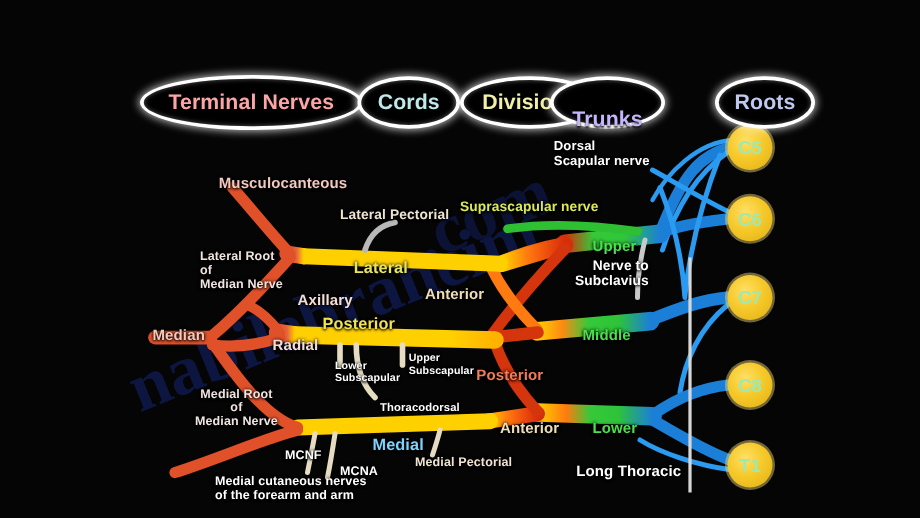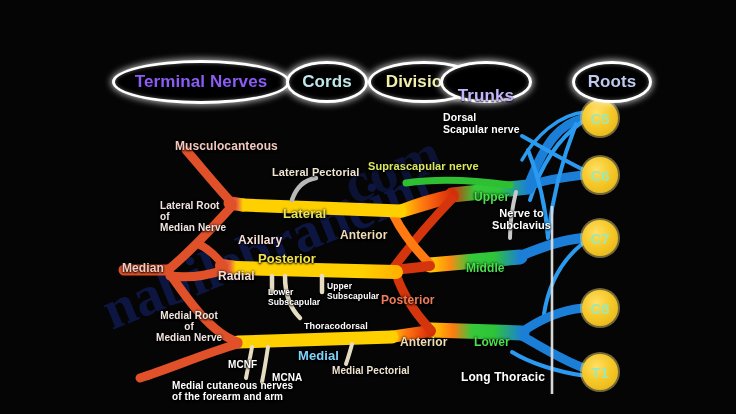--- a/index.html
+++ b/index.html
@@ -250,21 +250,21 @@
         <g>
           <circle cx="600" cy="372" r="20" fill="#fae07a" opacity="0.45"></circle>
           <circle cx="600" cy="372" r="18" fill="url(#gRootCircle)"></circle>
           <text x="600" y="377.5" text-anchor="middle" font-family="&quot;Liberation Sans&quot;, sans-serif" font-size="15" font-weight="bold" fill="#9fe8b0">T1</text>
         </g>
       </g>
   </svg>
 
 
   <div id="ovals">
-      <div class="oval lbl" style="left: 112px; top: 60px; width: 172px; height: 38px;"><span style="color: #8b5cf6; font-size: 17px;">Terminal Nerves</span></div>
+      <div class="oval lbl" style="left: 112px; top: 60px; width: 172px; height: 38px;"><span style="color: #fca5a5; font-size: 17px;">Terminal Nerves</span></div>
       <div class="oval lbl" style="left: 286px; top: 61px; width: 76px; height: 36px;"><span style="color: rgb(191, 232, 234); font-size: 17px;">Cords</span></div>
       <div class="oval lbl" style="left: 368px; top: 61px; width: 106px; height: 36px;"><span style="color: rgb(242, 239, 168); font-size: 17px;">Divisions</span></div>
       <div class="oval lbl" style="left: 440px; top: 61px; width: 86px; height: 36px;"><span style="color: #c4b5fd; font-size: 17px; margin-top: 27px;">Trunks</span></div>
       <div class="oval lbl" style="left: 536px; top: 61px; width: 74px; height: 36px; margin-left: 36px;"><span style="color: rgb(191, 200, 238); font-size: 17px;">Roots</span></div>
     </div>
 
   <div id="labels">
       <div class="lbl" style="left: 175px; top: 140px; color: rgb(243, 201, 189); font-size: 12px; text-align: left; text-shadow: rgb(0, 0, 0) 0px 1px 2px, rgb(0, 0, 0) 0px 0px 3px;">Musculocanteous</div>
       <div class="lbl" style="left: 160px; top: 200px; color: rgb(240, 228, 224); font-size: 10px; text-align: left; text-shadow: rgb(0, 0, 0) 0px 1px 2px, rgb(0, 0, 0) 0px 0px 3px;">Lateral Root
 of
@@ -290,20 +290,20 @@
 Subscapular</div>
       <div class="lbl" style="left: 304px; top: 321px; color: rgb(255, 255, 255); font-size: 9px; text-align: left; text-shadow: rgb(0, 0, 0) 0px 1px 2px, rgb(0, 0, 0) 0px 0px 3px;">Thoracodorsal</div>
       <div class="lbl" style="left: 332px; top: 365px; color: rgb(239, 228, 207); font-size: 10px; text-align: left; text-shadow: rgb(0, 0, 0) 0px 1px 2px, rgb(0, 0, 0) 0px 0px 3px;">Medial Pectorial</div>
       <div class="lbl" style="left: 340px; top: 229px; color: rgb(239, 221, 180); font-size: 12px; text-align: left; text-shadow: rgb(0, 0, 0) 0px 1px 2px, rgb(0, 0, 0) 0px 0px 3px;">Anterior</div>
       <div class="lbl" style="left: 381px; top: 294px; color: rgb(240, 125, 90); font-size: 12px; text-align: left; text-shadow: rgb(0, 0, 0) 0px 1px 2px, rgb(0, 0, 0) 0px 0px 3px;">Posterior</div>
       <div class="lbl" style="left: 400px; top: 336px; color: rgb(239, 221, 180); font-size: 12px; text-align: left; text-shadow: rgb(0, 0, 0) 0px 1px 2px, rgb(0, 0, 0) 0px 0px 3px;">Anterior</div>
       <div class="lbl" style="left: 368px; top: 160px; color: rgb(219, 232, 90); font-size: 11px; text-align: left; text-shadow: rgb(0, 0, 0) 0px 1px 2px, rgb(0, 0, 0) 0px 0px 3px;">Suprascapular nerve</div>
       <div class="lbl" style="left: 443px; top: 112px; color: rgb(255, 255, 255); font-size: 10.5px; text-align: left; text-shadow: rgb(0, 0, 0) 0px 1px 2px, rgb(0, 0, 0) 0px 0px 3px;">Dorsal
 Scapular nerve</div>
       <div class="lbl" style="left: 474px; top: 191px; color: rgb(77, 224, 77); font-size: 12px; text-align: left; text-shadow: rgb(0, 0, 0) 0px 1px 2px, rgb(0, 0, 0) 0px 0px 3px;">Upper</div>
-      <div class="lbl" style="left: 460px; top: 207px; color: rgb(255, 255, 255); font-size: 11px; text-align: center; text-shadow: rgb(0, 0, 0) 0px 1px 2px, rgb(0, 0, 0) 0px 0px 3px; margin-left: 32px;">Nerve to
+      <div class="lbl" style="left: 460px; top: 207px; color: rgb(255, 255, 255); font-size: 11px; text-align: right; text-shadow: rgb(0, 0, 0) 0px 1px 2px, rgb(0, 0, 0) 0px 0px 3px;">Nerve to
 Subclavius</div>
       <div class="lbl" style="left: 466px; top: 262px; color: rgb(77, 224, 77); font-size: 12px; text-align: left; text-shadow: rgb(0, 0, 0) 0px 1px 2px, rgb(0, 0, 0) 0px 0px 3px;">Middle</div>
       <div class="lbl" style="left: 474px; top: 336px; color: rgb(77, 224, 77); font-size: 12px; text-align: left; text-shadow: rgb(0, 0, 0) 0px 1px 2px, rgb(0, 0, 0) 0px 0px 3px;">Lower</div>
       <div class="lbl" style="left: 461px; top: 371px; color: rgb(255, 255, 255); font-size: 12px; text-align: left; text-shadow: rgb(0, 0, 0) 0px 1px 2px, rgb(0, 0, 0) 0px 0px 3px;">Long Thoracic</div>
     </div>
 
 </div>
 
 </body></html>

